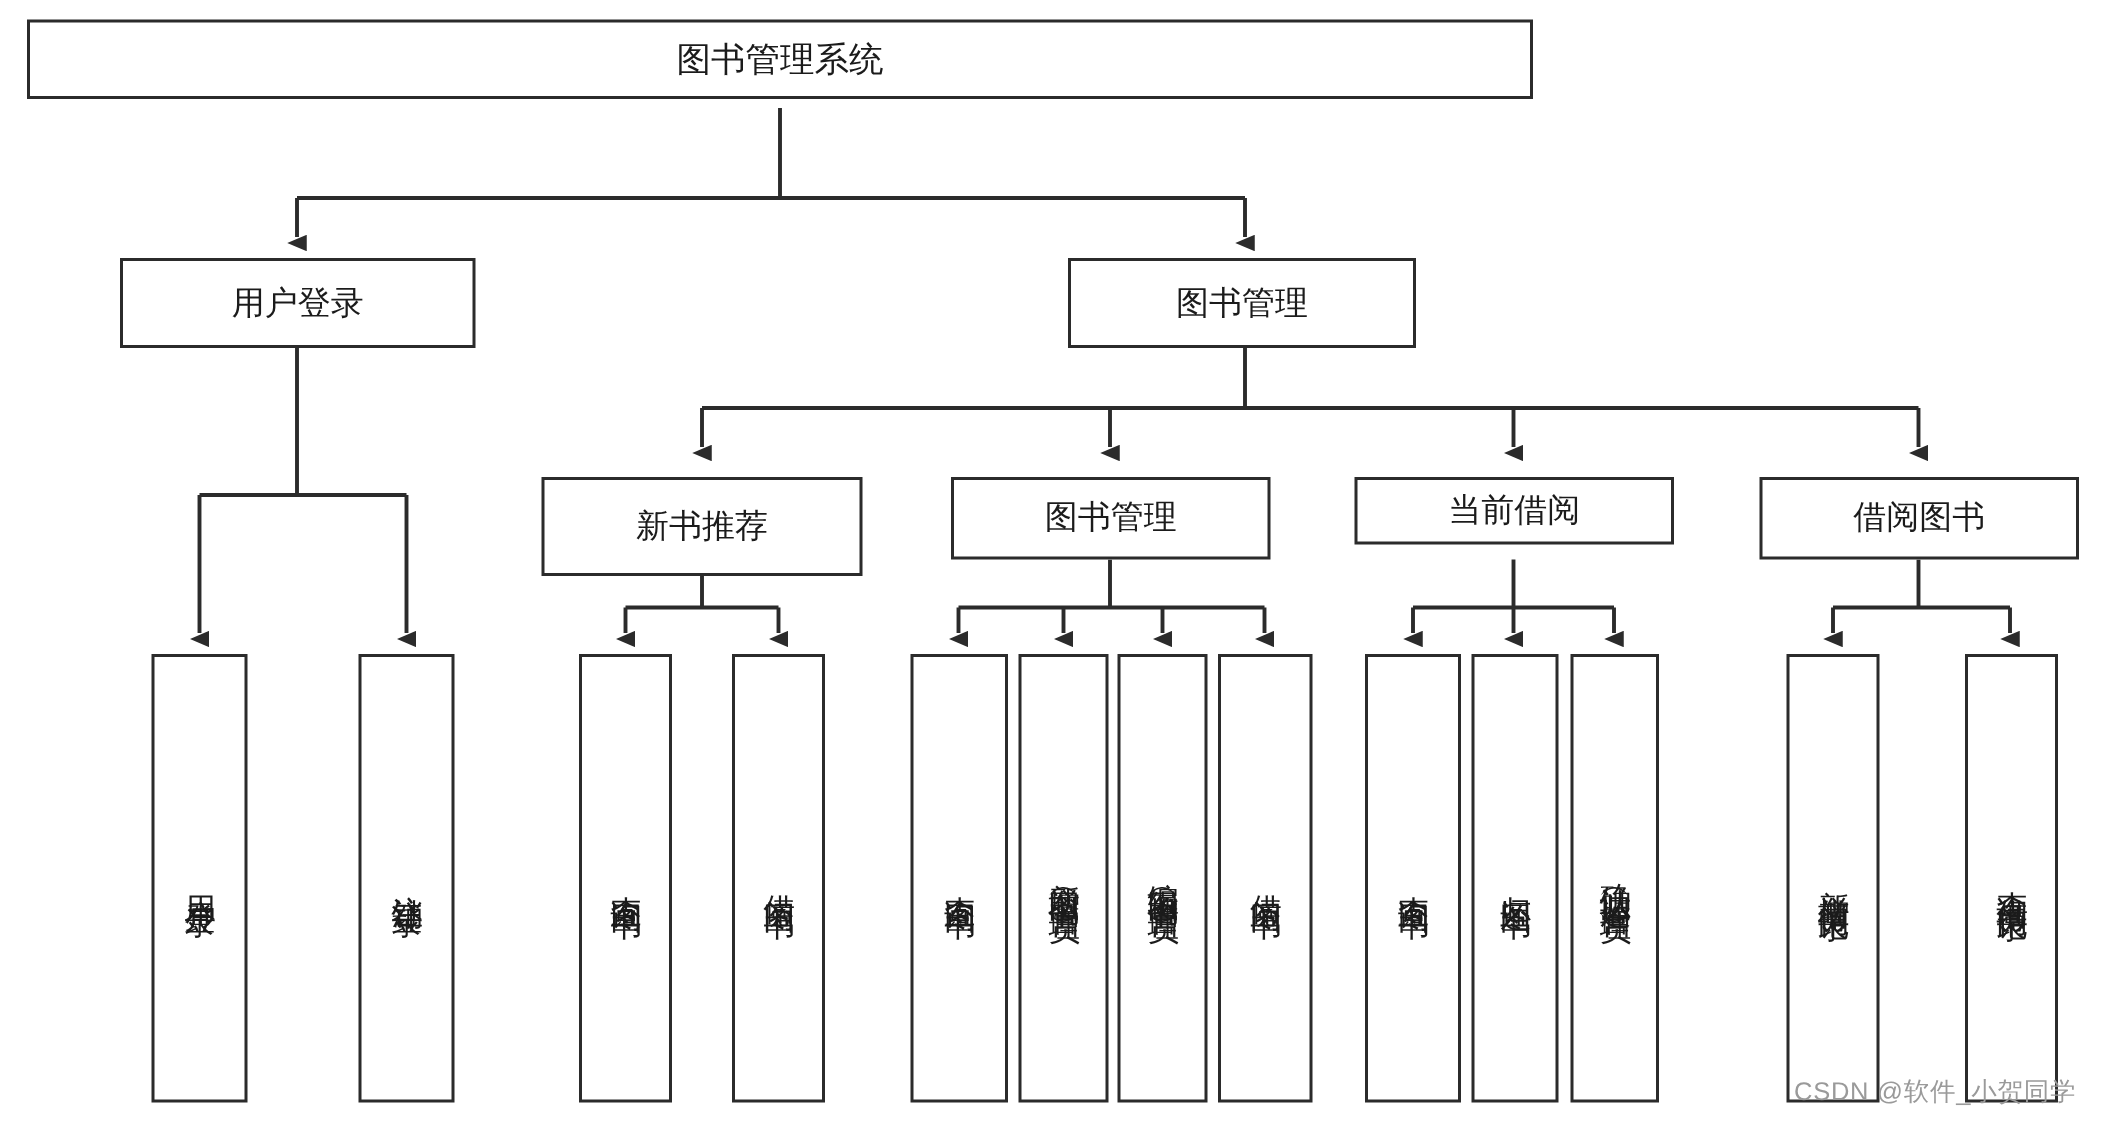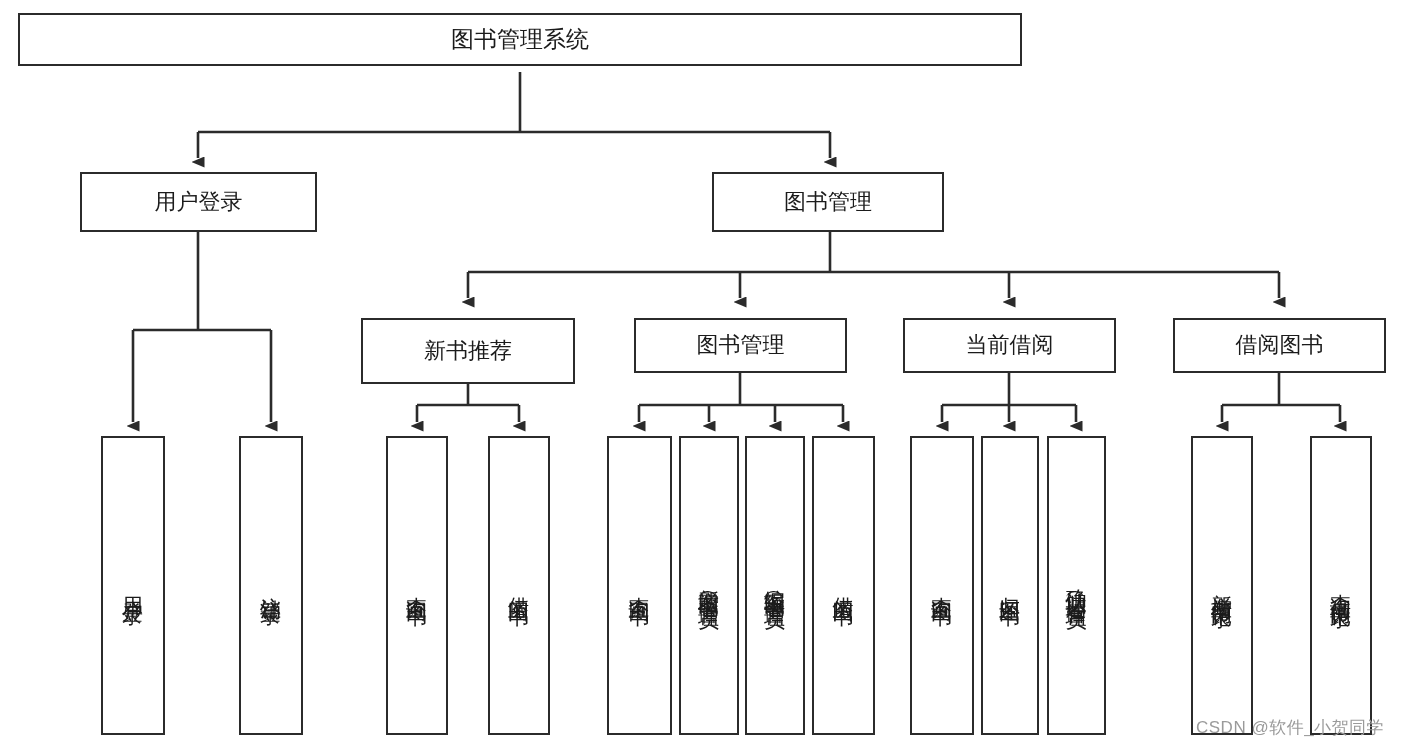--- a/index.html
+++ b/index.html
@@ -132,21 +132,21 @@
   <div class="node horiz" style="left:712px; top:172px; width:232px; height:60px;">
     <span class="lbl">图书管理</span>
   </div>
 
   <div class="node horiz" style="left:361px; top:318px; width:214px; height:66px;">
     <span class="lbl">新书推荐</span>
   </div>
   <div class="node horiz" style="left:634px; top:318px; width:213px; height:55px;">
     <span class="lbl">图书管理</span>
   </div>
-  <div class="node horiz" style="left:903px; top:318px; width:213px; height:55px;">
+  <div class="node horiz" style="left:903px; top:318px; width:213px; height:45px;">
     <span class="lbl">当前借阅</span>
   </div>
   <div class="node horiz" style="left:1173px; top:318px; width:213px; height:55px;">
     <span class="lbl">借阅图书</span>
   </div>
 
   <div class="node vert" style="left:101px; top:436px; width:64px; height:299px;">
     <span class="lbl">用户登录</span>
   </div>
   <div class="node vert" style="left:239px; top:436px; width:64px; height:299px;">

